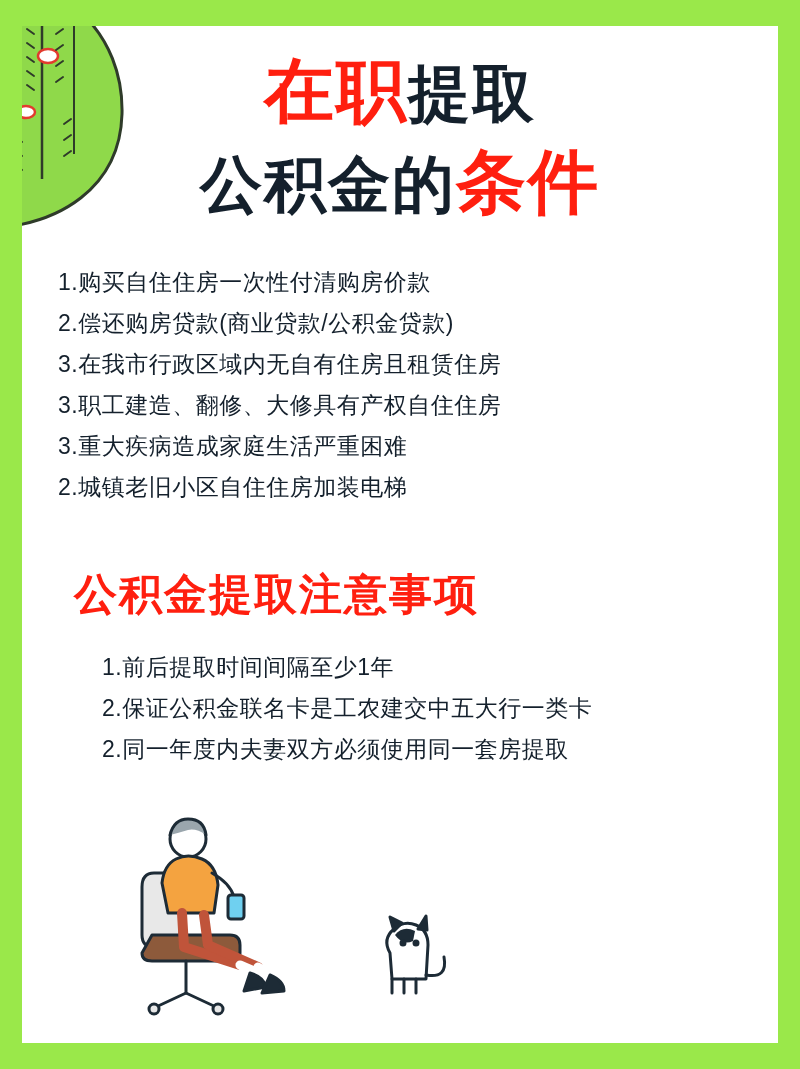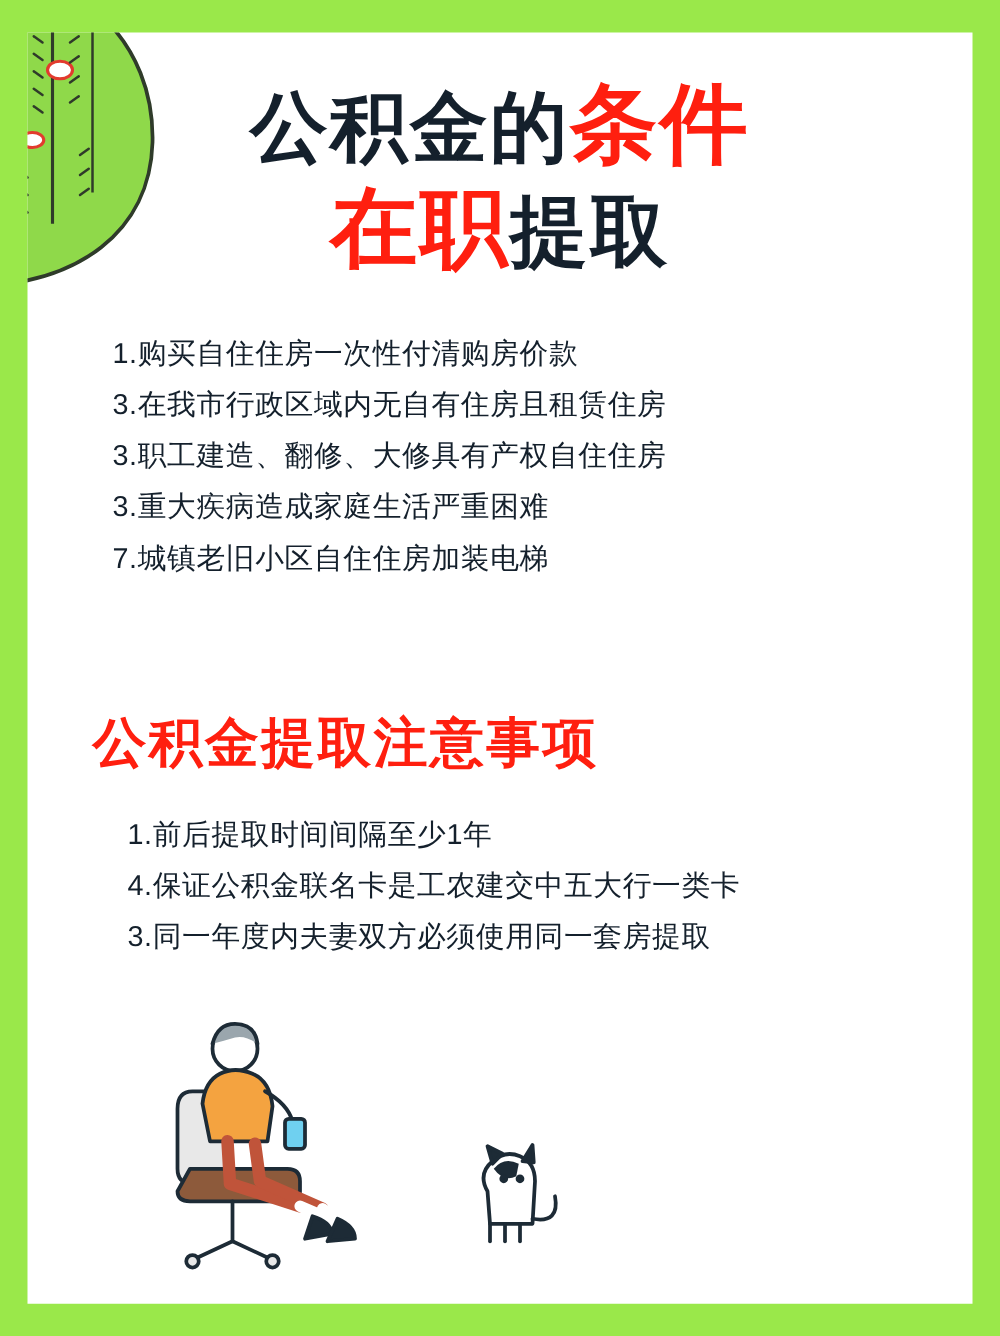--- a/index.html
+++ b/index.html
@@ -55,21 +55,21 @@
   }
   .title-line1 { font-size: 62px; }
   .title-line2 { font-size: 62px; margin-top: 8px; }
   .t-red { color: #ff1f0f; }
   .t-dark { color: #14202c; }
   .t-big { font-size: 70px; }
 
   
   .list1 {
     position: absolute;
-    left: 68px;
+    left: 36px;
     top: 245px;
     right: 40px;
   }
   .item {
     font-size: 23px;
     color: #14202c;
     line-height: 1.0;
     margin-bottom: 18px;
     letter-spacing: 0.5px;
     white-space: nowrap;
@@ -133,42 +133,43 @@
             <path d="M 18 152 l -7 -5"></path>
             <path d="M 18 166 l -7 -5"></path>
           <path d="M 60 120 l 7 -5"></path>
             <path d="M 60 136 l 7 -5"></path>
             <path d="M 60 152 l 7 -5"></path>
         </g>
       </svg>
     </div>
 
     <div class="title-block">
+      <div class="title-line title-line1">
+        <span class="t-red t-big">在职</span><span class="t-dark">提取</span>
+      </div>
       <div class="title-line title-line2">
         <span class="t-dark">公积金的</span><span class="t-red t-big">条件</span>
       </div>
-      <div class="title-line title-line1">
-        <span class="t-red t-big">在职</span><span class="t-dark">提取</span>
-      </div>
     </div>
 
     <div class="list1">
       <div class="item">1.购买自住住房一次性付清购房价款</div>
+      <div class="item">2.偿还购房贷款(商业贷款/公积金贷款)</div>
       <div class="item">3.在我市行政区域内无自有住房且租赁住房</div>
       <div class="item">3.职工建造、翻修、大修具有产权自住住房</div>
       <div class="item">3.重大疾病造成家庭生活严重困难</div>
-      <div class="item">7.城镇老旧小区自住住房加装电梯</div>
+      <div class="item">2.城镇老旧小区自住住房加装电梯</div>
     </div>
 
     <div class="subheading">公积金提取注意事项</div>
 
     <div class="list2">
       <div class="item">1.前后提取时间间隔至少1年</div>
-      <div class="item">4.保证公积金联名卡是工农建交中五大行一类卡</div>
-      <div class="item">3.同一年度内夫妻双方必须使用同一套房提取</div>
+      <div class="item">2.保证公积金联名卡是工农建交中五大行一类卡</div>
+      <div class="item">2.同一年度内夫妻双方必须使用同一套房提取</div>
     </div>
 
     <div class="illustration">
       <svg viewBox="0 0 420 230" width="420" height="230" xmlns="http://www.w3.org/2000/svg">
         <g stroke="#1d2b36" stroke-width="3" fill="none" stroke-linecap="round" stroke-linejoin="round">
 
           <path d="M 42 70 q -12 0 -12 14 l 0 48 q 0 12 12 12 l 26 0 l 0 -74 z" fill="#e8e8e8"></path>
 
           <path d="M 40 132 l 78 0 q 10 0 10 10 l 0 8 q 0 8 -10 8 l -78 0 q -10 0 -10 -8 z" fill="#8d5a3b"></path>
 

